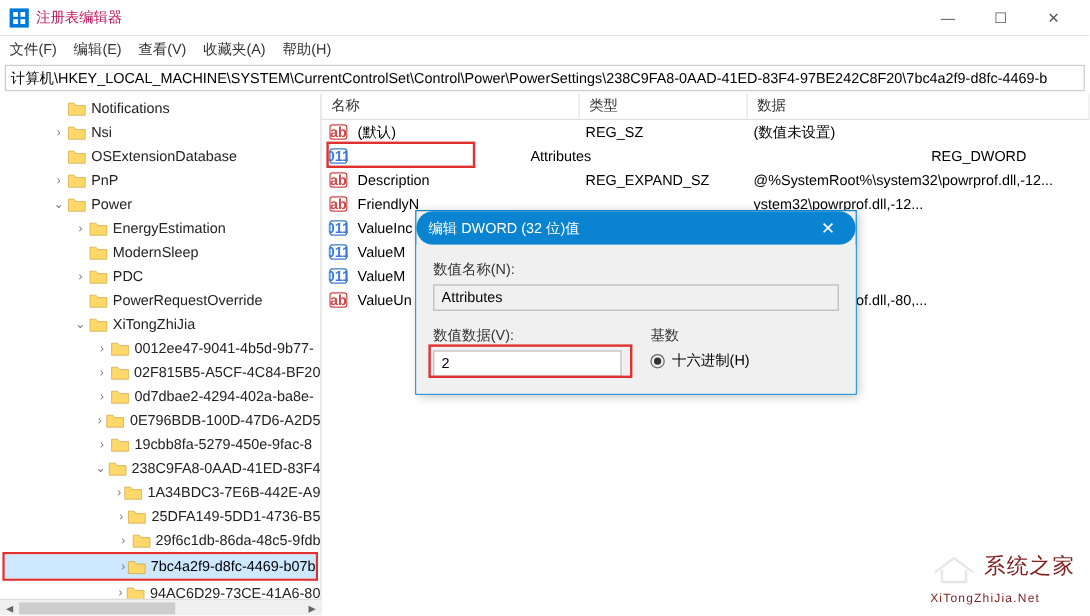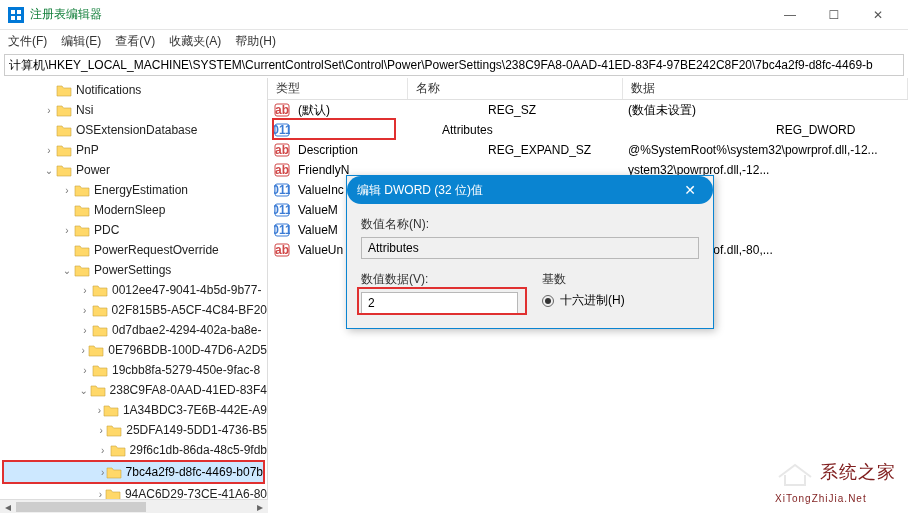--- a/index.html
+++ b/index.html
@@ -1,21 +1,21 @@
 <!DOCTYPE html>
 <html><head>
 <meta charset="utf-8">
 <style>
 * { margin: 0; padding: 0; box-sizing: border-box; font-family: "Microsoft YaHei", "Segoe UI", sans-serif; font-size: 12px; }
 body { background: #fff; width: 908px; height: 513px; overflow: hidden; position: relative; }
 
 .titlebar { height: 30px; display: flex; align-items: center; padding: 0 8px; background: #fff; border-bottom: 1px solid #e5e5e5; }
 .titlebar .app-icon { width: 16px; height: 16px; background: #0078d7; display: inline-flex; align-items: center; justify-content: center; margin-right: 6px; }
 .titlebar .app-icon svg { width: 12px; height: 12px; }
-.titlebar .title { flex: 1; color: #15803d; }
+.titlebar .title { flex: 1; color: #be185d; }
 .winbtns { display: flex; }
 .winbtn { width: 44px; height: 30px; display: flex; align-items: center; justify-content: center; color: #555; }
 
 .menubar { height: 22px; display: flex; align-items: center; padding: 0 8px; gap: 14px; color: #333; }
 .menubar span { cursor: default; }
 
 .addrbar { height: 22px; border: 1px solid #ccc; margin: 2px 4px; padding: 1px 4px; display: flex; align-items: center; overflow: hidden; white-space: nowrap; }
 
 .main { display: flex; height: 432px; }
 .tree { width: 268px; border-right: 1px solid #ddd; overflow: hidden; padding-top: 2px; position: relative; }
@@ -182,21 +182,21 @@
         </span>
         <span class="lbl">PowerRequestOverride</span>
       </div>
       <div class="tree-item" style="padding-left: 60px;">
         <span class="exp">⌄</span>
         <span class="folder">
           <svg viewBox="0 0 16 14">
             <path d="M1 3 h5 l1.5 2 H15 v8 H1 Z" fill="#ffd869" stroke="#caa63f" stroke-width="0.6"></path>
           </svg>
         </span>
-        <span class="lbl">PowerSettings</span>
+        <span class="lbl">XiTongZhiJia</span>
       </div>
       <div class="tree-item" style="padding-left: 78px;">
         <span class="exp">›</span>
         <span class="folder">
           <svg viewBox="0 0 16 14">
             <path d="M1 3 h5 l1.5 2 H15 v8 H1 Z" fill="#ffd869" stroke="#caa63f" stroke-width="0.6"></path>
           </svg>
         </span>
         <span class="lbl">0012ee47-9041-4b5d-9b77-</span>
       </div>
@@ -289,22 +289,22 @@
           <svg viewBox="0 0 16 14">
             <path d="M1 3 h5 l1.5 2 H15 v8 H1 Z" fill="#ffd869" stroke="#caa63f" stroke-width="0.6"></path>
           </svg>
         </span>
         <span class="lbl">94AC6D29-73CE-41A6-80</span>
       </div>
     </div>
 
   <div class="list">
     <div class="list-header">
+      <div class="col col-name">名称</div>
       <div class="col col-type">类型</div>
-      <div class="col col-name">名称</div>
       <div class="col col-data">数据</div>
     </div>
     <div id="rows">
         <div class="list-row">
           <span class="ricon">
             <svg viewBox="0 0 16 16">
               <rect x="1" y="2" width="14" height="12" rx="2" fill="#fff" stroke="#d04848"></rect>
               <text x="8" y="12" text-anchor="middle" font-size="8" fill="#d04848" font-weight="bold">ab</text>
             </svg>
           </span>

